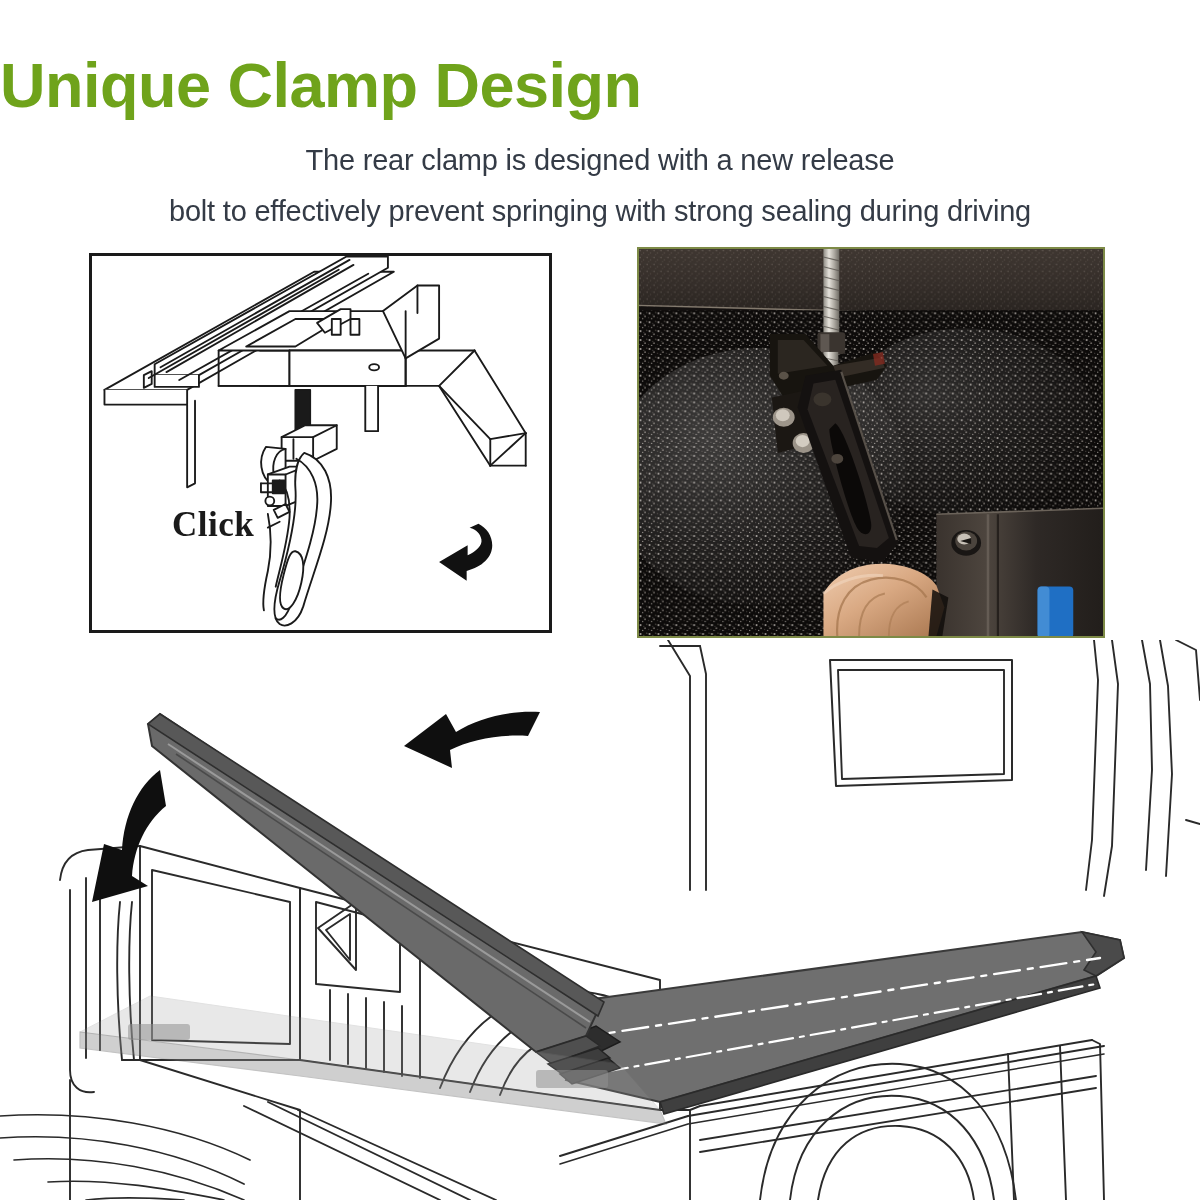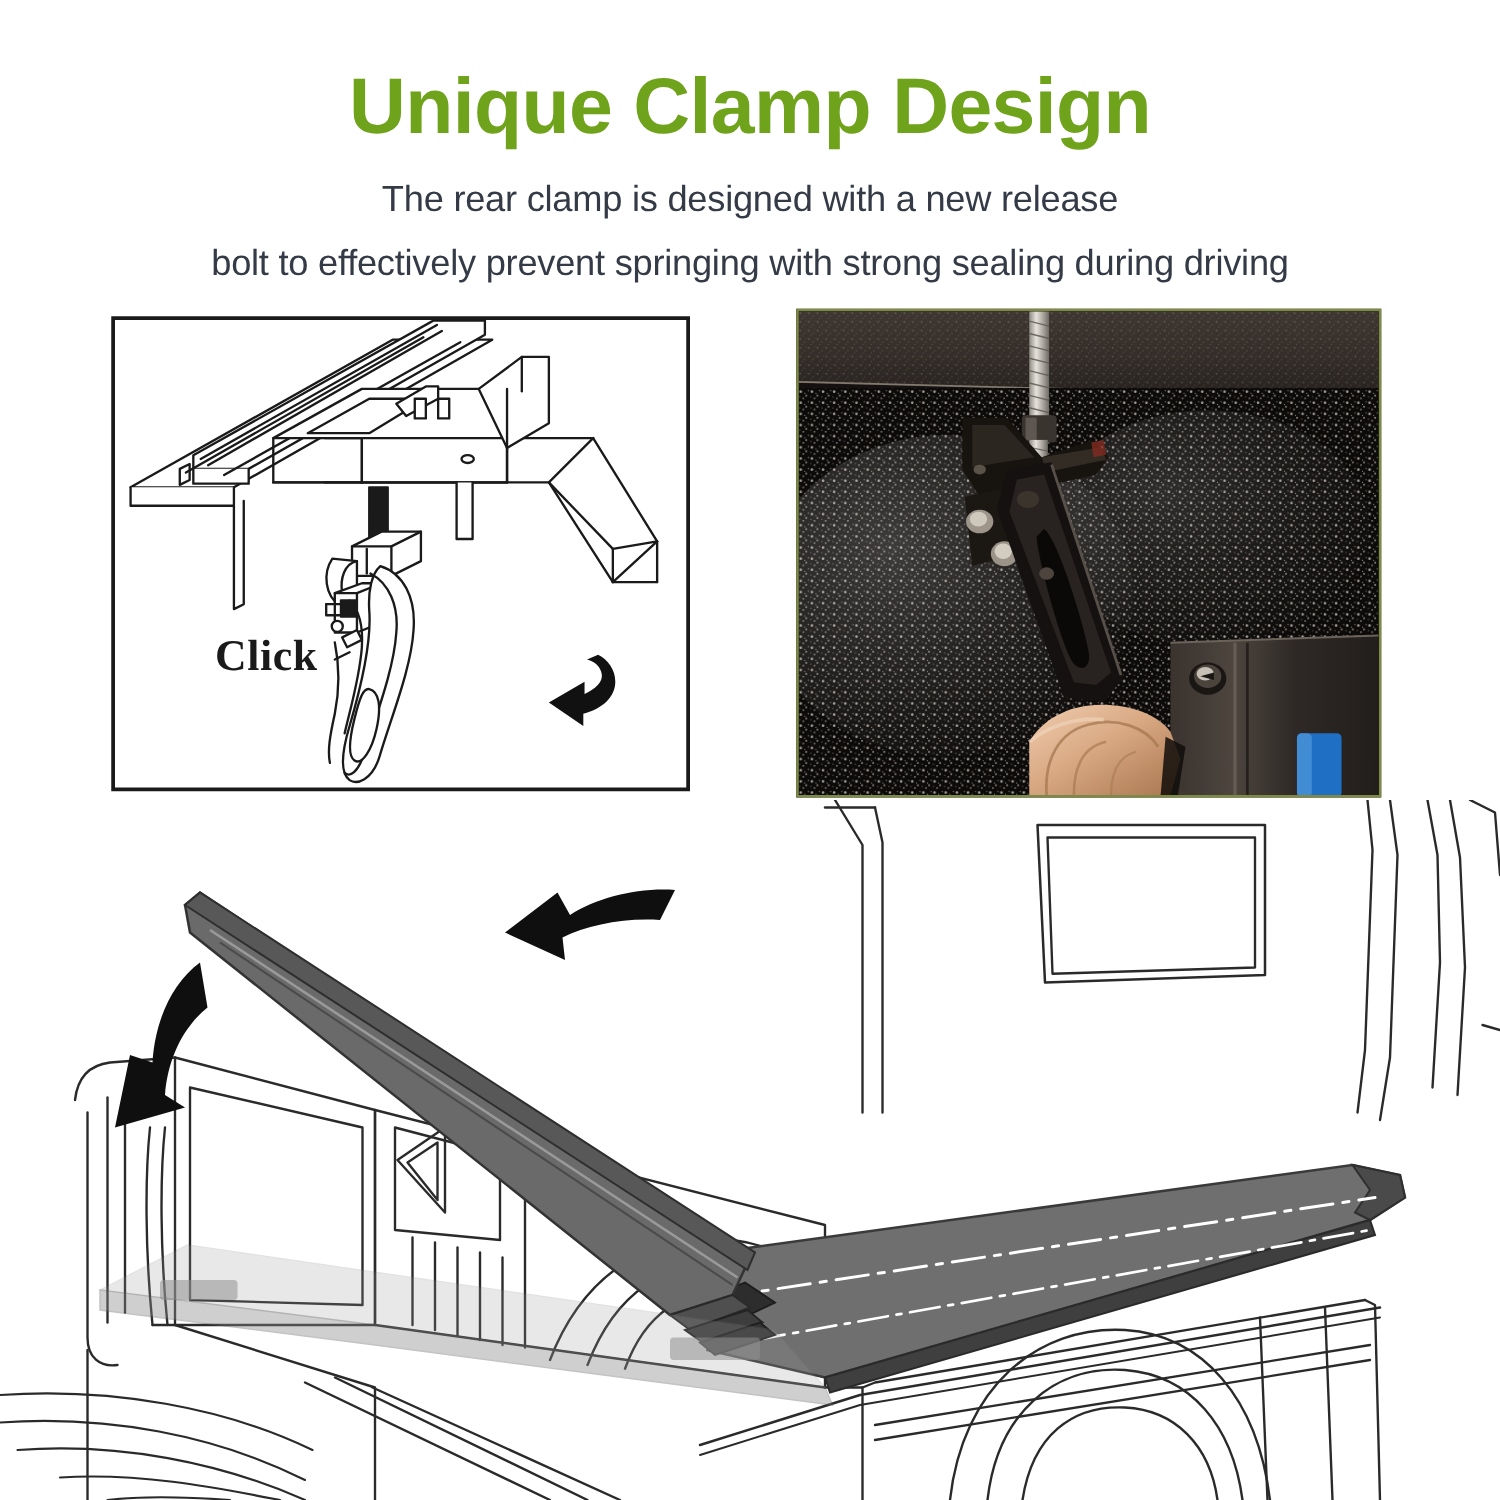--- a/index.html
+++ b/index.html
@@ -7,21 +7,21 @@
     width:1200px;height:1200px;
     background:#ffffff;
     font-family:"Liberation Sans","DejaVu Sans",sans-serif;
     overflow:hidden;position:relative;
   }
   .page{position:relative;width:1200px;height:1200px;}
 
   
   .title{
     position:absolute;left:0;top:50px;width:1200px;
-    text-align:center;
+    text-align:left;
     font-size:63px;line-height:70px;font-weight:bold;
     color:#6fa31b;letter-spacing:-0.5px;
     white-space:nowrap;
   }
   .subtitle{
     position:absolute;left:0;width:1200px;text-align:center;
     font-size:29px;line-height:38px;color:#343b46;
     letter-spacing:-0.2px;white-space:nowrap;
   }
   .sub1{top:141px;}

